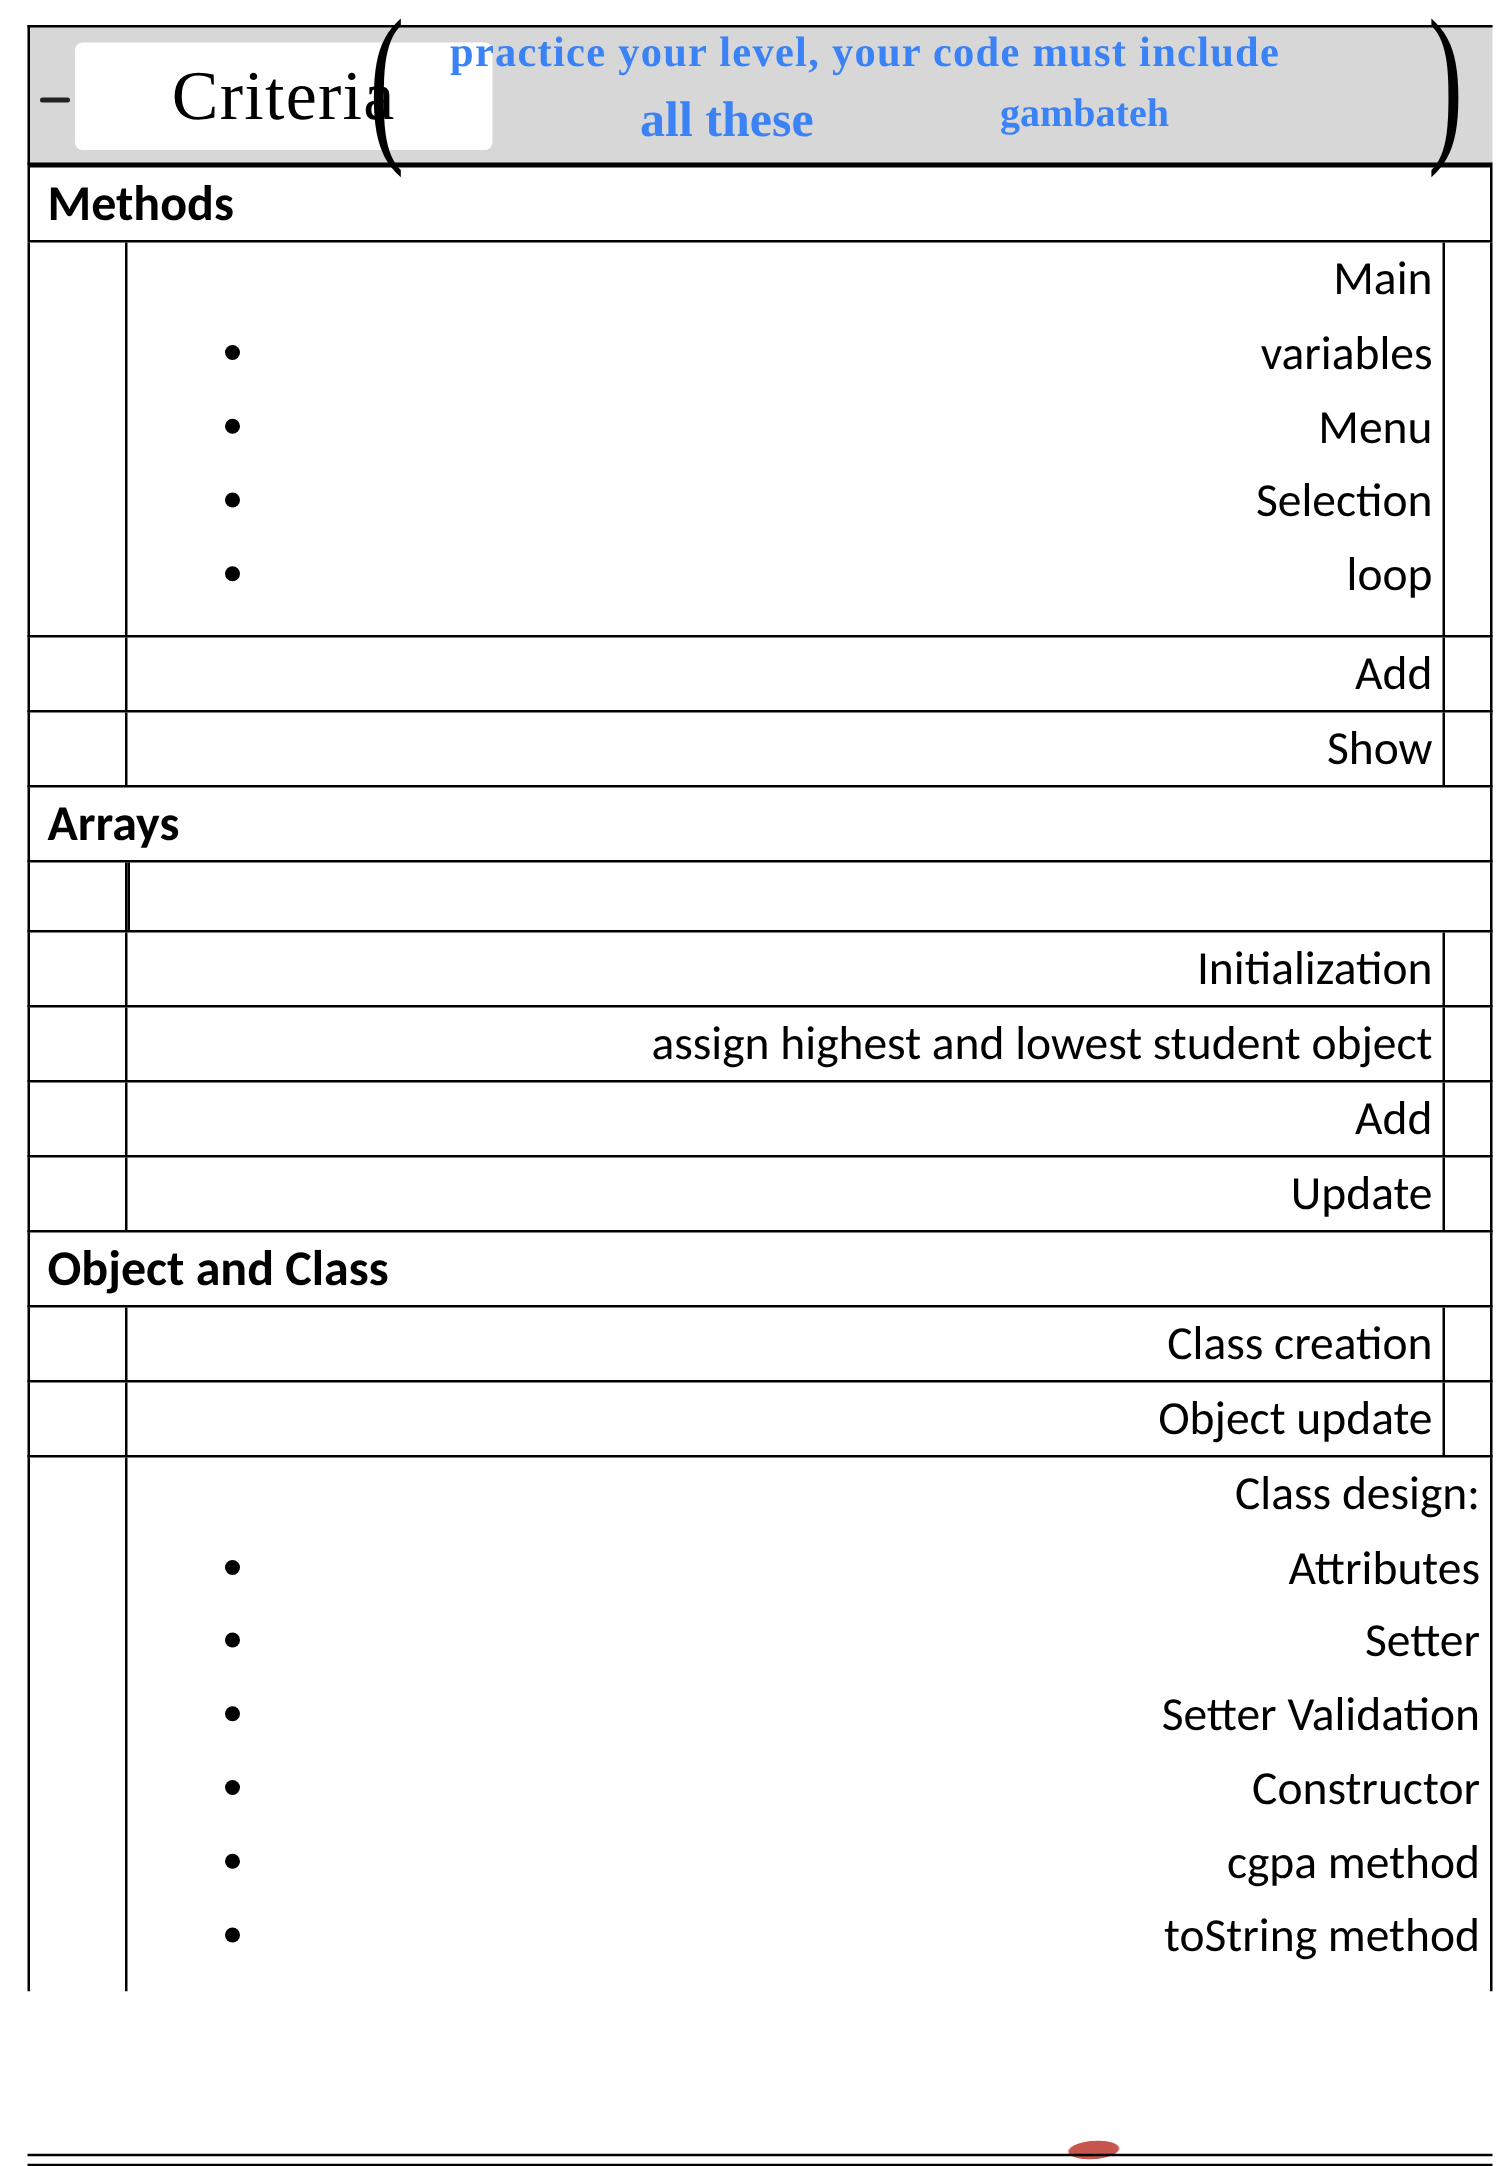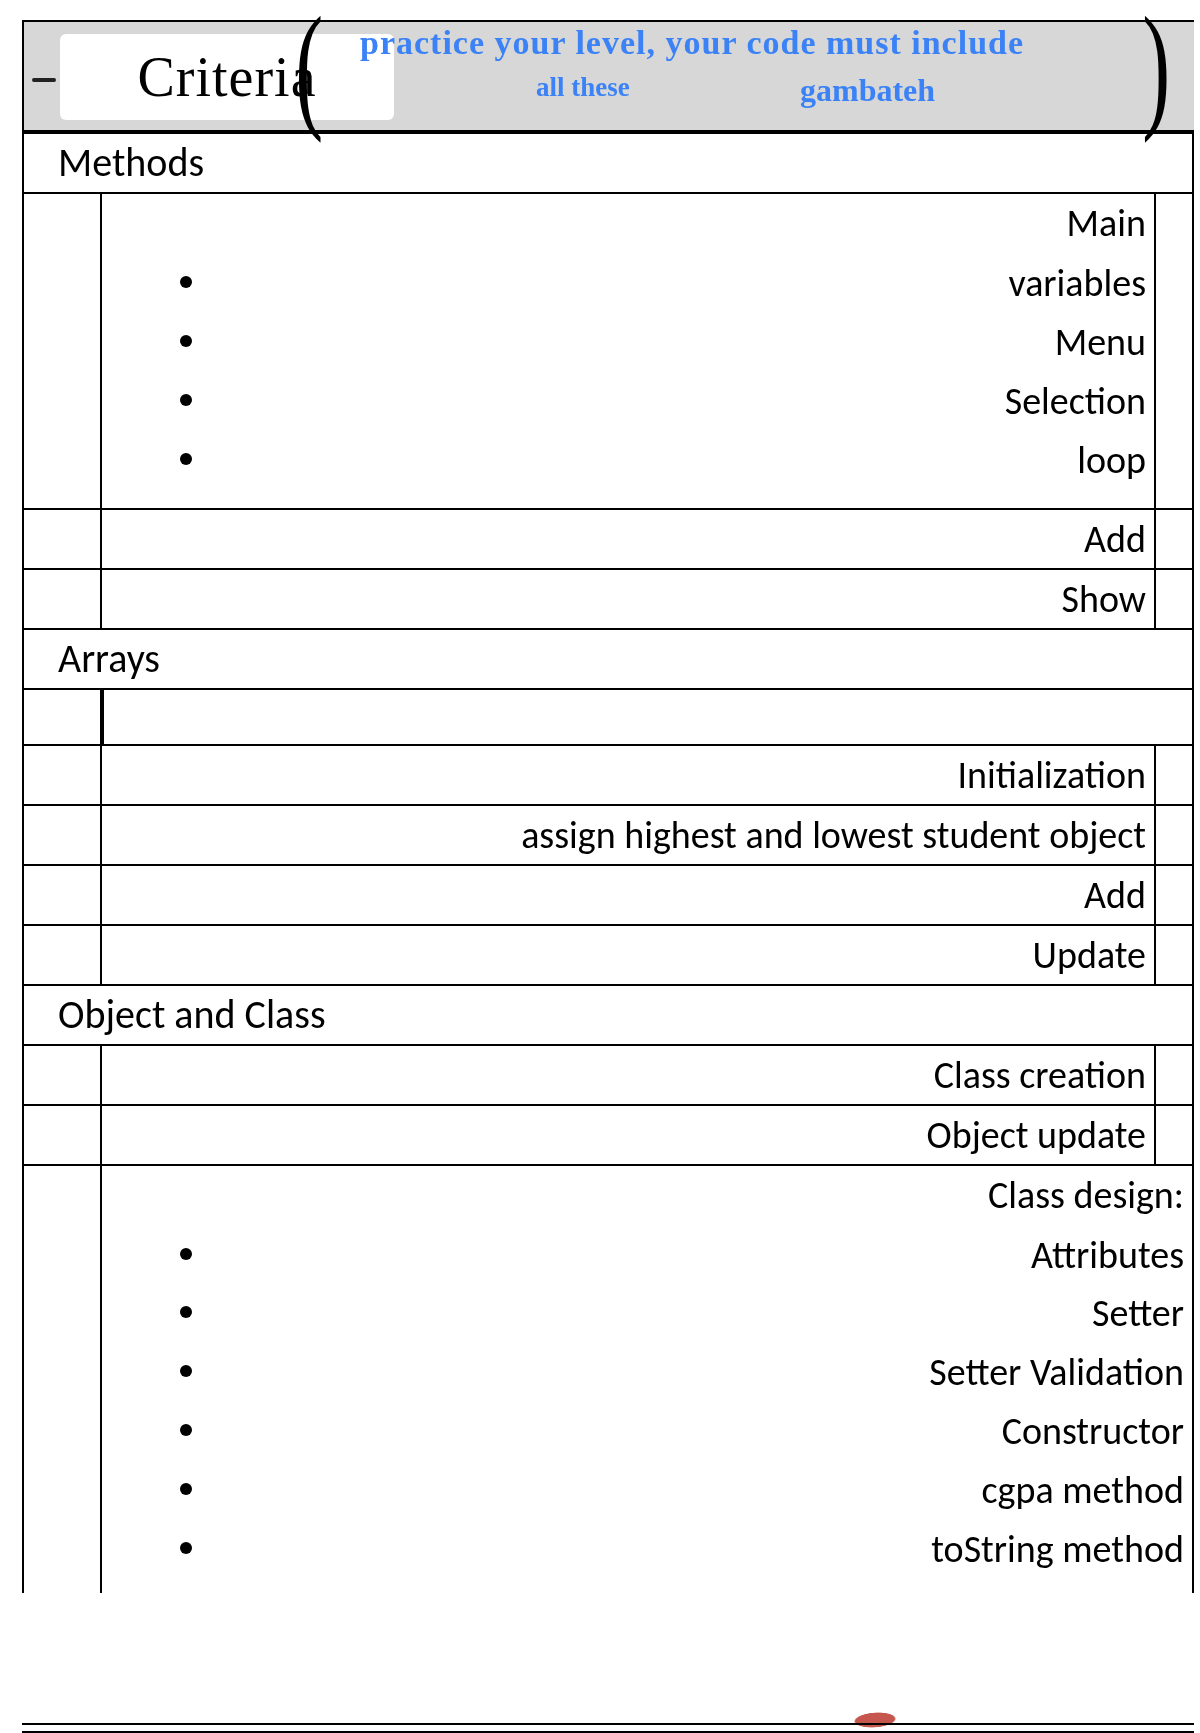--- a/index.html
+++ b/index.html
@@ -36,36 +36,36 @@
     top:-6px; transform:scaleX(0.6);
   }
   .lparen { left:-14px; }
   .rparen { right:-10px; }
   .line1 {
     position:absolute; top:2px; left:60px; right:70px;
     font-size:34px; letter-spacing:1px;
     white-space:nowrap;
   }
   .line2 {
-    position:absolute; top:50px; left:236px; font-size:27px;
+    position:absolute; top:50px; left:212px; font-size:40px;
   }
   .line3 {
     position:absolute; top:50px; left:500px; font-size:32px;
   }
 
   
   .tablewrap {
     position:absolute; top:132px; left:22px; right:6px;
   }
   .row {
     border:2px solid #000; border-top:none; display:flex; align-items:center;
     min-height:56px;
   }
   .row.first { border-top:2px solid #000; }
-  .section-row .cell { padding-left:14px; font-weight:400; font-size:40px;margin-left:20px; }
+  .section-row .cell { padding-left:14px; font-weight:700; font-size:40px; }
   .cell { font-size:38px; padding:4px 10px; line-height:1.25; }
 
   
   .indent-row { display:flex; }
   .spacer {
     width:78px; border-right:2px solid #000; align-self:stretch;
   }
   .main-cell { flex:1; padding:6px 8px; font-size:38px;text-align:right; }
 
   

